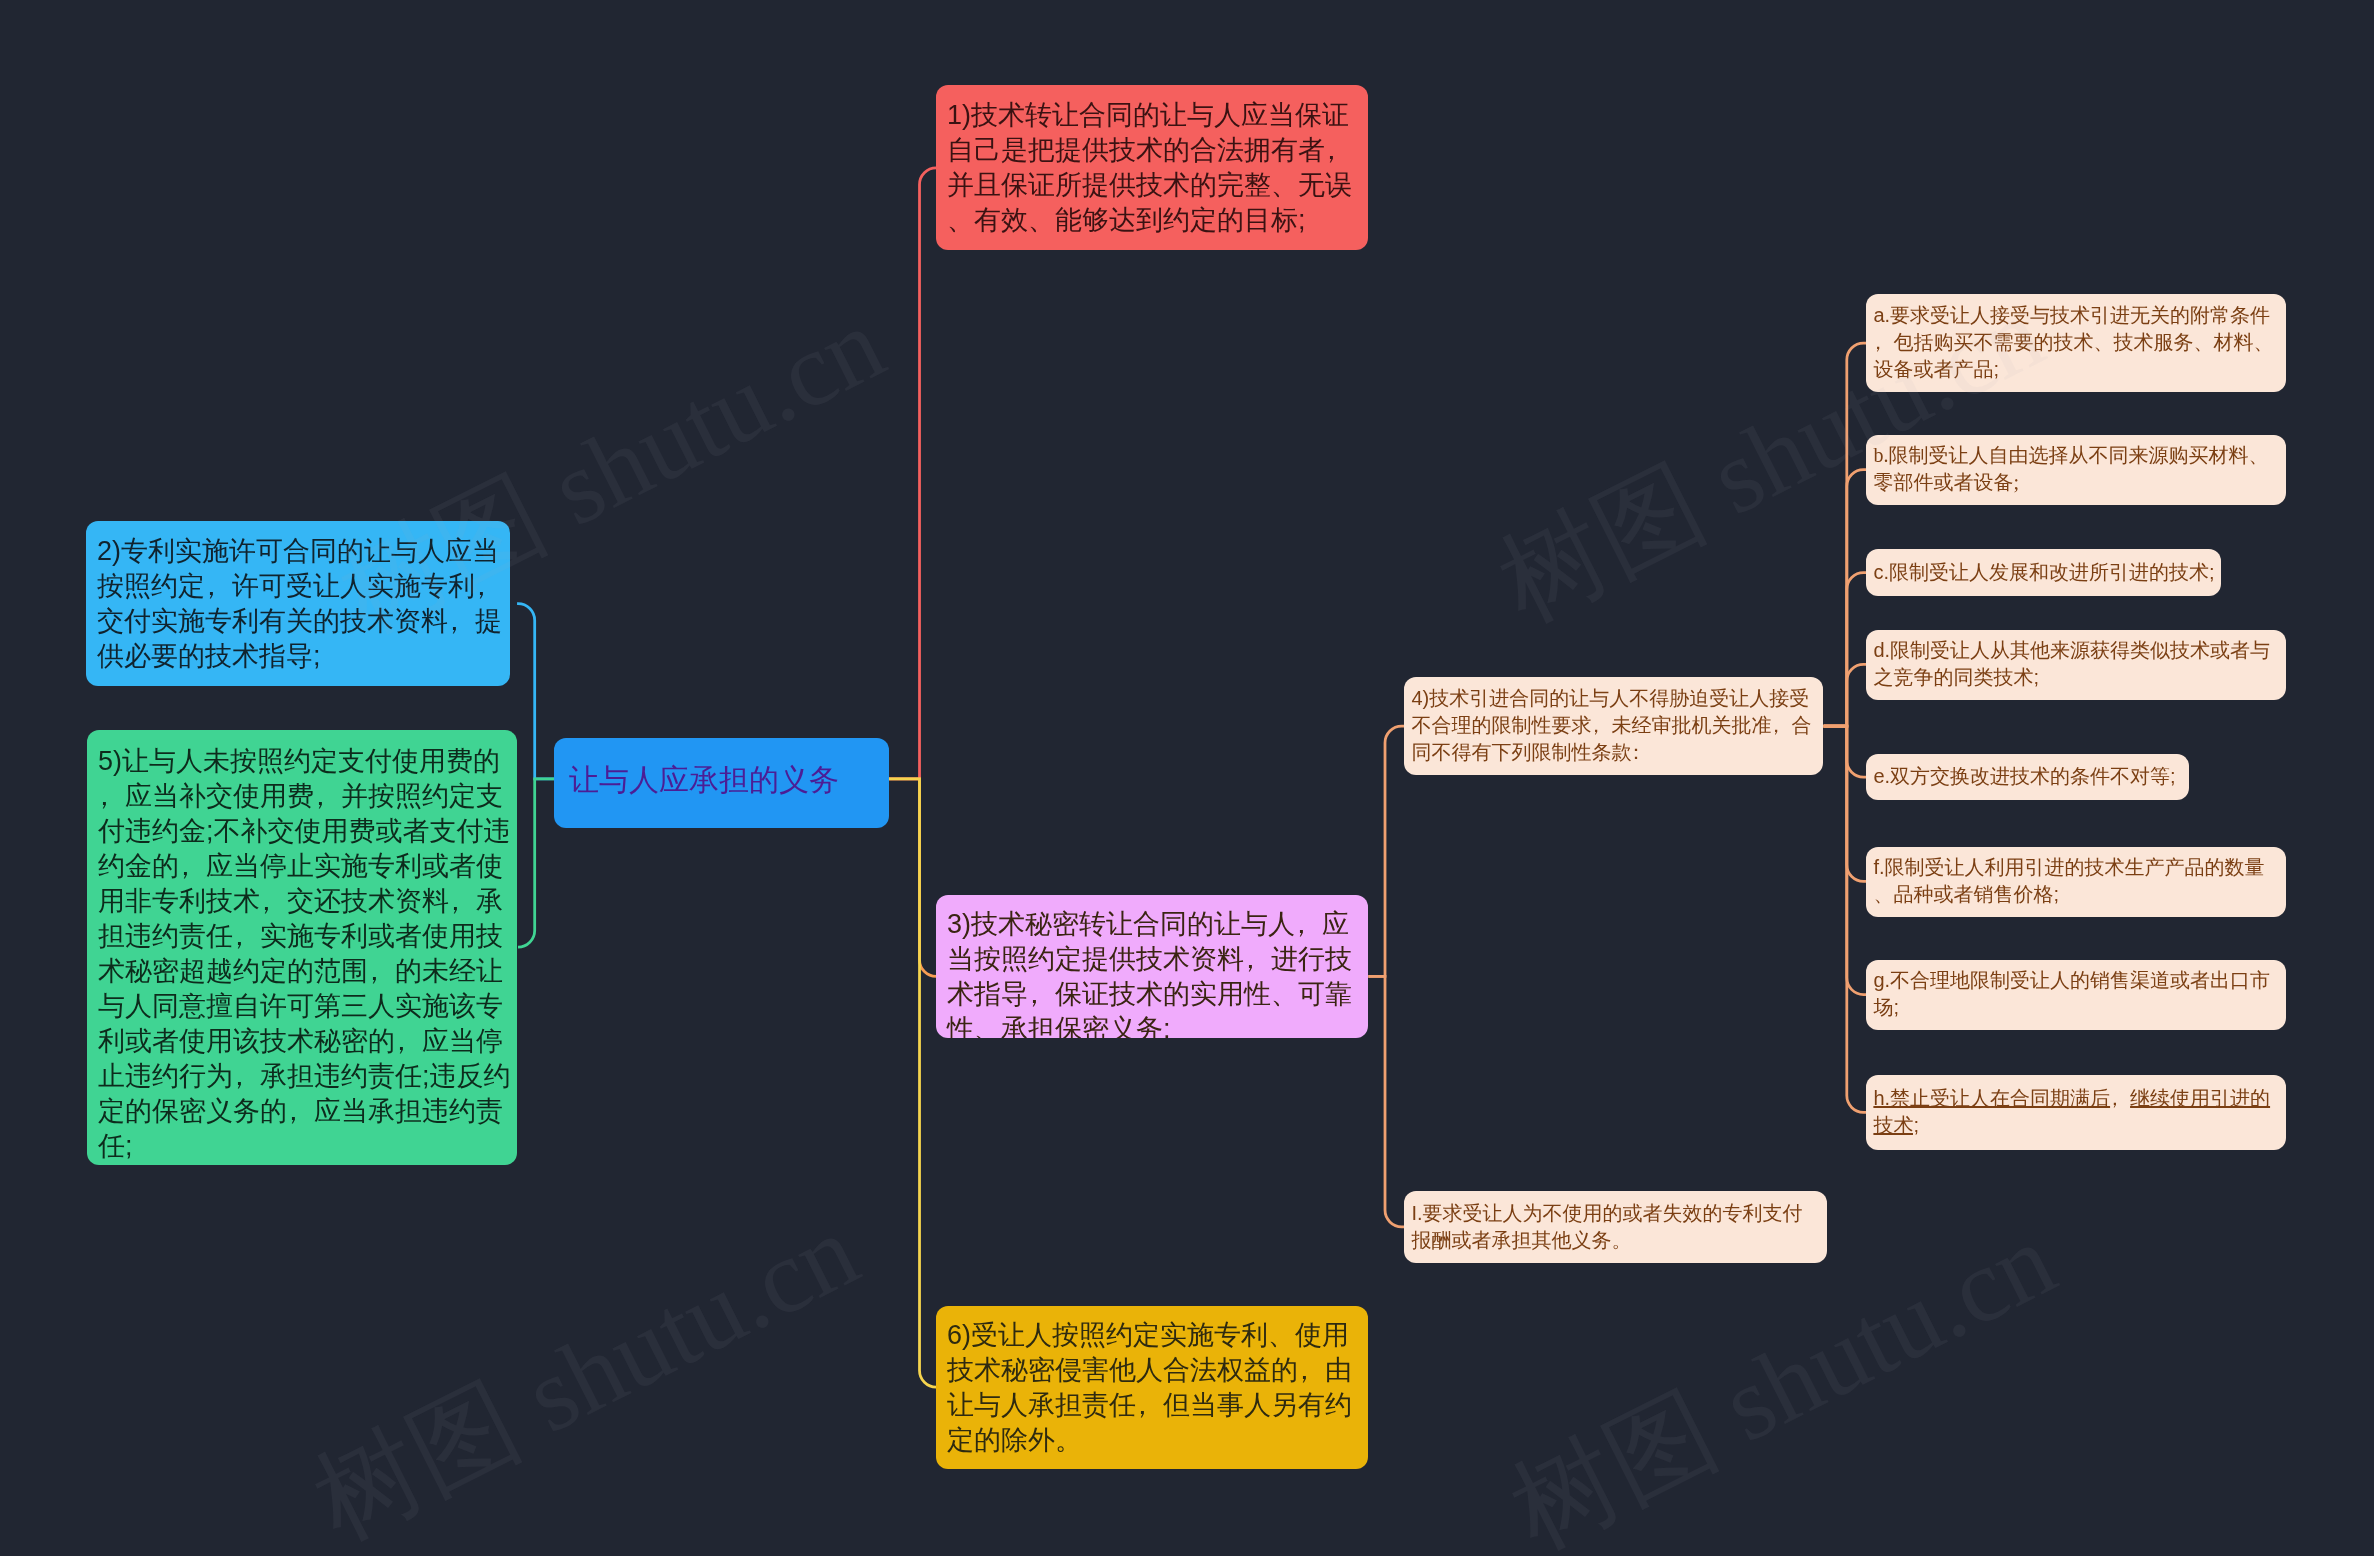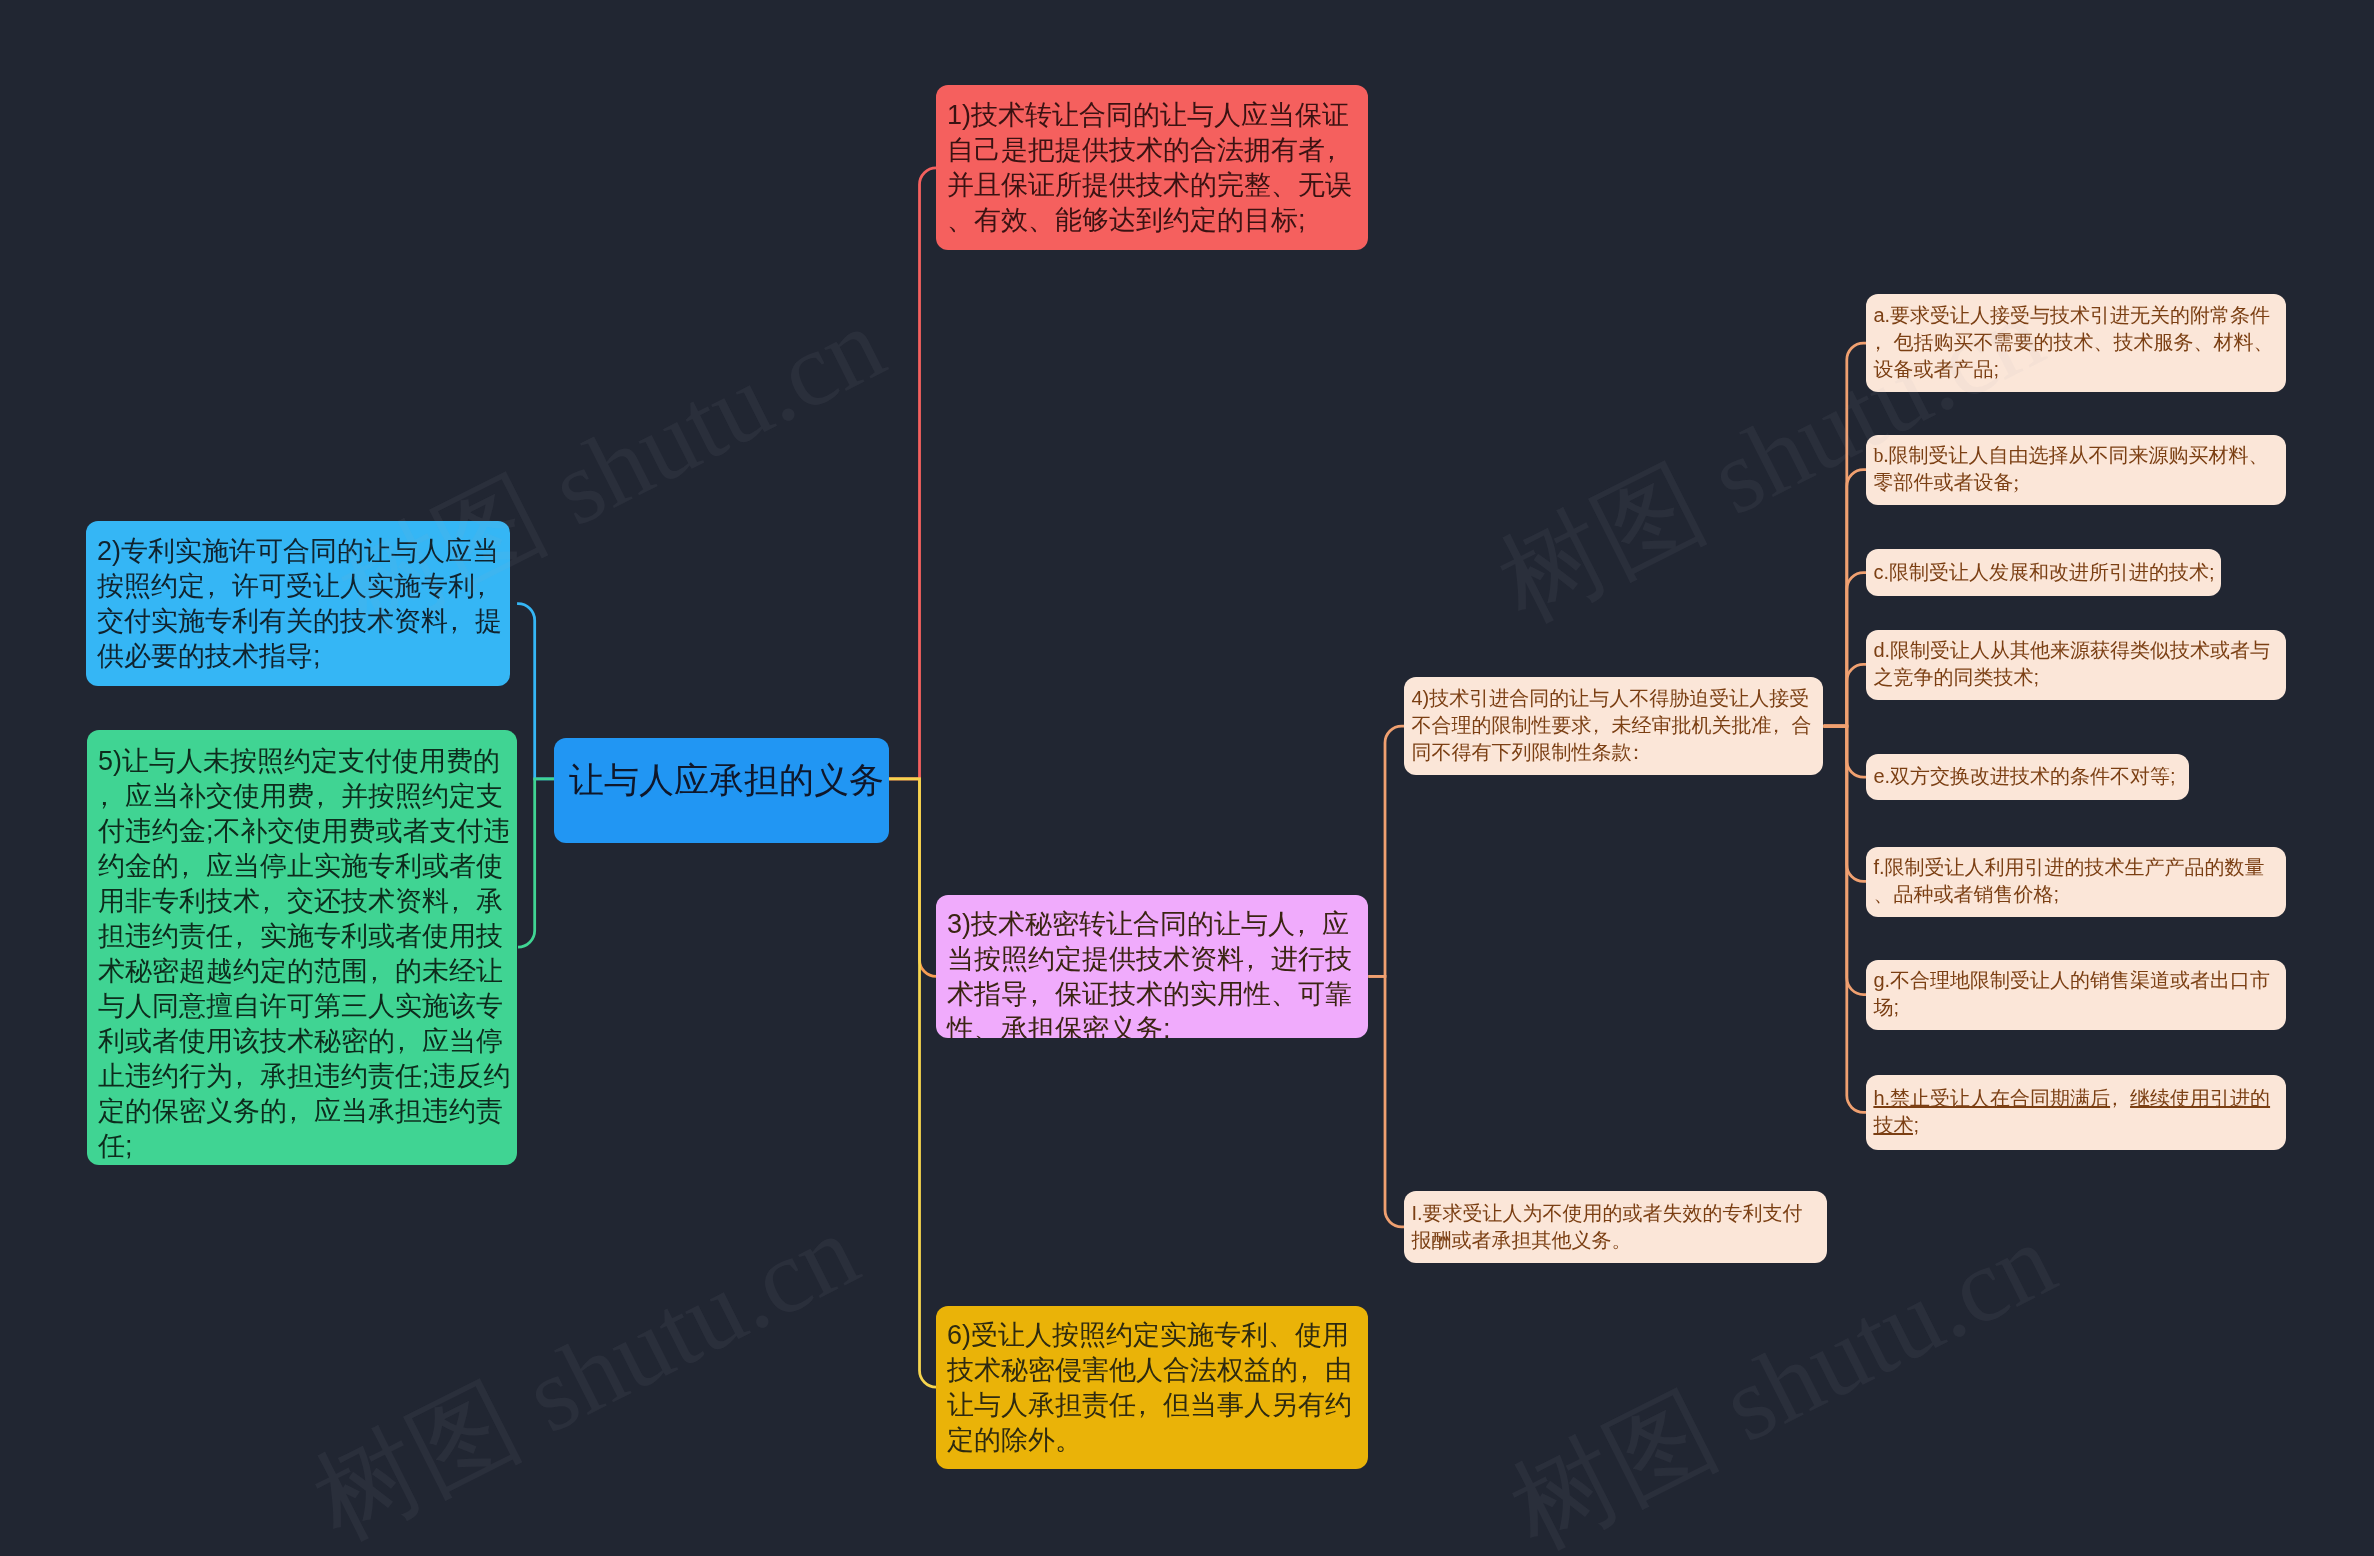--- a/index.html
+++ b/index.html
@@ -39,21 +39,21 @@
       <path d="M 1966 783 L 1991 783 L 1991 524.5 A 18 18 0 0 1 2009 506.5 L 2012 506.5" fill="none" stroke="#f0a070" stroke-width="3"></path>
       <path d="M 1966 783 L 1991 783 L 1991 635.5 A 18 18 0 0 1 2009 617.5 L 2012 617.5" fill="none" stroke="#f0a070" stroke-width="3"></path>
       <path d="M 1966 783 L 1991 783 L 1991 734.5 A 18 18 0 0 1 2009 716.5 L 2012 716.5" fill="none" stroke="#f0a070" stroke-width="3"></path>
       <path d="M 1966 783 L 1991 783 L 1991 820 A 18 18 0 0 0 2009 838 L 2012 838" fill="none" stroke="#f0a070" stroke-width="3"></path>
       <path d="M 1966 783 L 1991 783 L 1991 932.5 A 18 18 0 0 0 2009 950.5 L 2012 950.5" fill="none" stroke="#f0a070" stroke-width="3"></path>
       <path d="M 1966 783 L 1991 783 L 1991 1054.5 A 18 18 0 0 0 2009 1072.5 L 2012 1072.5" fill="none" stroke="#f0a070" stroke-width="3"></path>
       <path d="M 1966 783 L 1991 783 L 1991 1181.5 A 18 18 0 0 0 2009 1199.5 L 2012 1199.5" fill="none" stroke="#f0a070" stroke-width="3"></path>
     </svg>
 
   <div id="nodes-layer">
-  <div class="node" style="left: 554px; top: 738px; width: 335px; height: 105px; background: rgb(33, 150, 243); color: #0f172a; font-size: 35px; line-height: 43px; padding: 19.5px 15px;">
+  <div class="node" style="left: 554px; top: 738px; width: 335px; height: 90px; background: rgb(33, 150, 243); color: #4c1d95; font-size: 30px; line-height: 43px; padding: 19.5px 15px;">
     <div class="line">让与人应承担的义务</div>
   </div>
   <div class="node" style="left: 936px; top: 85px; width: 432px; height: 165px; background: rgb(245, 96, 94); color: rgb(58, 18, 18); font-size: 27px; line-height: 35px; padding: 13px 11px;">
     <div class="line">1)技术转让合同的让与人应当保证</div>
     <div class="line">自己是把提供技术的合法拥有者<i class="pn">，</i></div>
     <div class="line">并且保证所提供技术的完整、无误</div>
     <div class="line">、有效、能够达到约定的目标;</div>
   </div>
   <div class="node" style="left: 86px; top: 521px; width: 424px; height: 165px; background: rgb(53, 182, 245); color: rgb(16, 35, 46); font-size: 27px; line-height: 35px; padding: 13px 11px;">
     <div class="line">2)专利实施许可合同的让与人应当</div>

